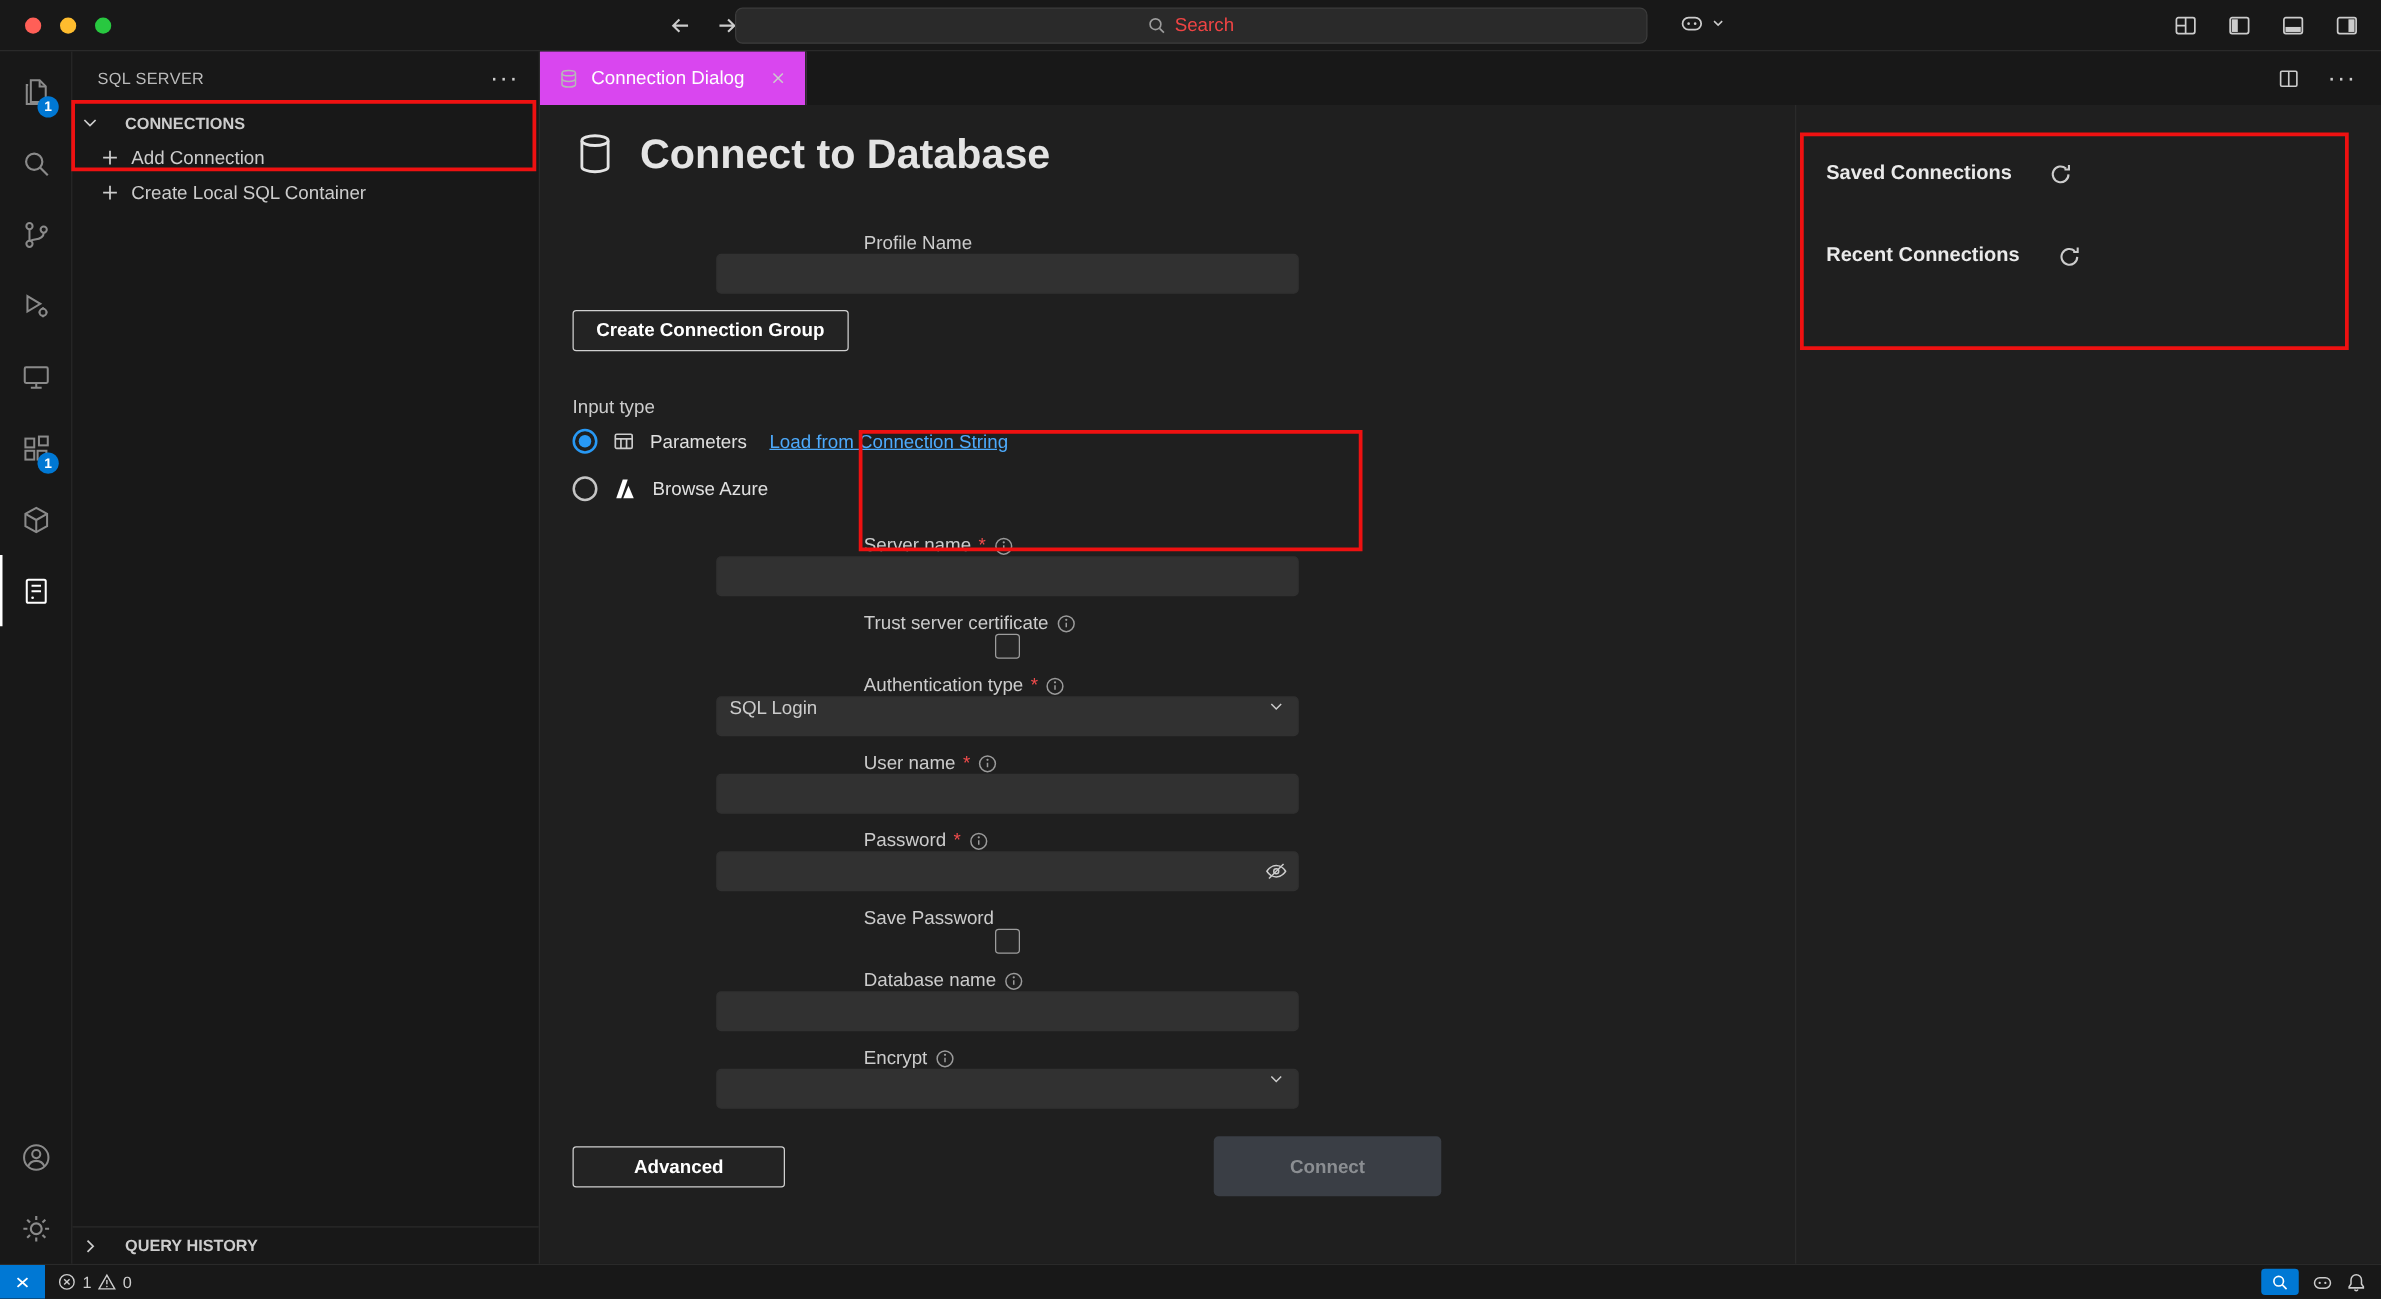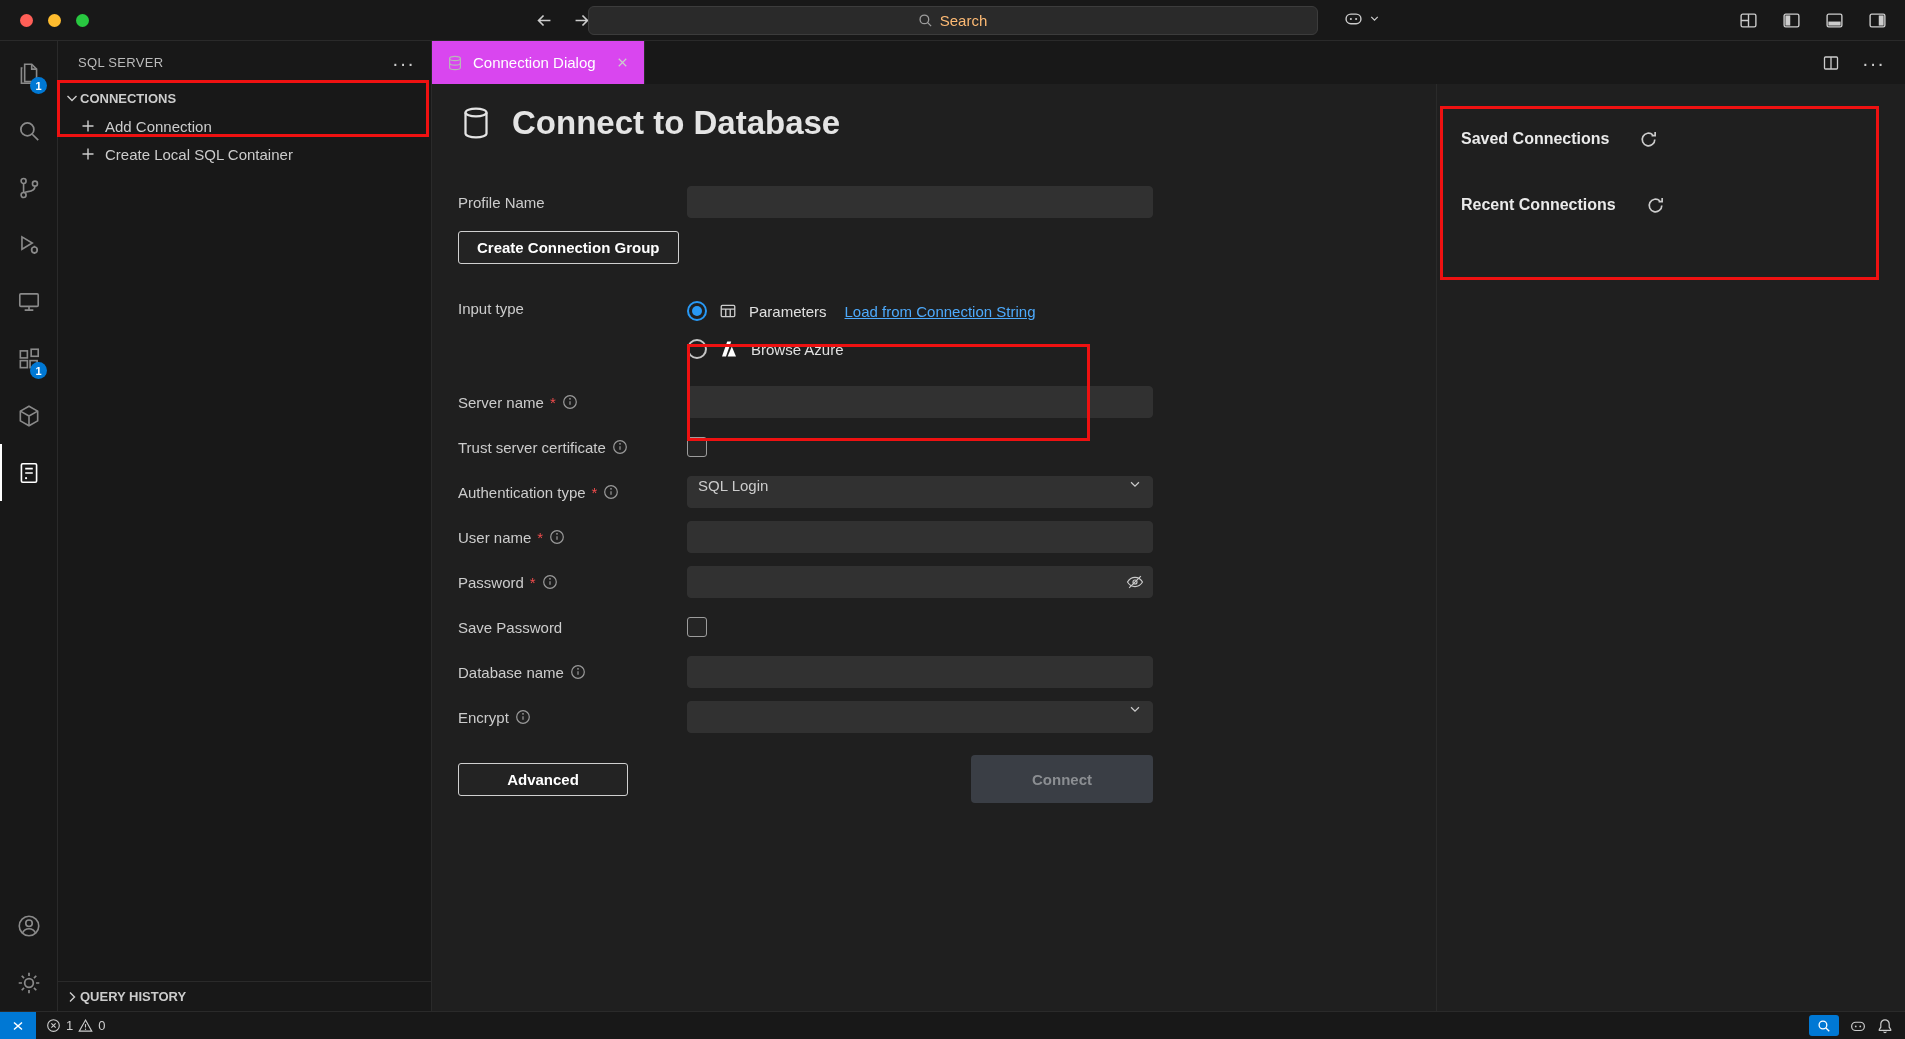--- a/index.html
+++ b/index.html
@@ -9,62 +9,62 @@
 
   
   .titlebar { height:41px; background:#181818; border-bottom:1px solid #2a2a2a; display:flex; align-items:center; position:relative; }
   .traffic-lights { display:flex; gap:15px; margin-left:20px; }
   .tl { width:13px; height:13px; border-radius:50%; display:inline-block; }
   .tl.red { background:#ff5f57; } .tl.yellow { background:#febc2e; } .tl.green { background:#28c840; }
   .nav-arrows { position:absolute; left:535px; display:flex; gap:18px; align-items:center; }
   .nav-arrows span { display:flex; }
   .command-center { position:absolute; left:50%; top:6px; transform:translateX(-50%); width:730px; height:29px;
     background:#2a2a2a; border:1px solid #3c3c3c; border-radius:6px; display:flex; align-items:center; justify-content:center; gap:7px;
-    color:#fdba74; font-size:15px; }
+    color:#ef4444; font-size:15px; }
   .copilot-menu { position:absolute; left:calc(50% + 390px); top:8px; display:flex; align-items:center; gap:4px; }
   .layout-controls { position:absolute; right:18px; display:flex; gap:24px; align-items:center; }
 
   
   .body-row { display:flex; height:970px; }
 
   
   .activitybar { width:58px; background:#181818; border-right:1px solid #2a2a2a; display:flex; flex-direction:column; align-items:stretch; padding-top:4px; }
   .ab-item { height:57px; display:flex; align-items:center; justify-content:center; position:relative; cursor:pointer; border-left:2px solid transparent; border-right:2px solid transparent; }
   .ab-item.active { border-left:2px solid #ffffff; }
   .ab-item.active svg { stroke:#ffffff; }
   .ab-badge { position:absolute; bottom:8px; right:8px; min-width:17px; height:17px; border-radius:9px; background:#0078d4; color:#fff;
     font-size:11px; font-weight:700; display:flex; align-items:center; justify-content:center; padding:0 3px; }
   .ab-spacer { flex:1; }
 
   
   .sidebar { width:374px; background:#181818; border-right:1px solid #2a2a2a; display:flex; flex-direction:column; }
   .sidebar-header { height:43px; display:flex; align-items:center; padding:0 16px 0 20px; font-size:13px; color:#bbbbbb; letter-spacing:.3px; flex:0 0 auto; }
   .sidebar-header .more { margin-left:auto; color:#cccccc; font-size:20px; line-height:10px; cursor:pointer; letter-spacing:1px; }
-  .section-header { height:28px; display:flex; align-items:center; gap:0; font-size:13px; font-weight:700; color:#cccccc; padding-left:6px; cursor:pointer; }
+  .section-header { height:28px; display:flex; align-items:center; gap:20px; font-size:13px; font-weight:700; color:#cccccc; padding-left:6px; cursor:pointer; }
   .tree-item { height:28px; display:flex; align-items:center; gap:9px; padding-left:22px; font-size:15px; color:#cccccc; cursor:pointer; }
   .sidebar-spacer { flex:1; }
   .query-history { border-top:1px solid #2a2a2a; height:30px; }
 
   
   .editor { flex:1; display:flex; flex-direction:column; background:#1f1f1f; min-width:0; }
   .tabbar { height:43px; background:#181818; display:flex; align-items:stretch; flex:0 0 auto; }
   .tab { background:#d946ef; display:flex; align-items:center; gap:9px; padding:0 14px; font-size:15px; color:#ffffff; border-right:1px solid #2a2a2a; cursor:pointer; }
   .tab-close { display:flex; margin-left:10px; cursor:pointer; }
   .tab-actions { margin-left:auto; display:flex; align-items:center; gap:22px; padding-right:20px; color:#cccccc; }
   .tab-actions .more { font-size:20px; letter-spacing:1px; line-height:10px; cursor:pointer; }
 
   .editor-main { flex:1; display:flex; min-height:0; }
   .form-pane { width:1005px; flex:0 0 auto; border-right:1px solid #2a2a2a; padding:20px 0 0 26px; }
   .right-pane { flex:1; padding:40px 0 0 24px; }
 
   .dialog-heading { display:flex; align-items:center; gap:18px; margin-bottom:44px; }
   .dialog-heading h1 { font-size:33px; font-weight:700; color:#e4e4e4; }
 
   .form-body { width:695px; }
-  .form-row { display:flex; align-items:center; min-height:32px; margin-bottom:13px; }
+  .form-row { display:flex; align-items:center; min-height:32px; margin-bottom:13px;flex-direction:column; }
   .form-label { width:229px; flex:0 0 auto; display:flex; align-items:center; gap:6px; font-size:15px; color:#cccccc; }
   .required { color:#f14c4c; font-size:15px; }
   .text-input { width:466px; height:32px; background:#313131; border:1px solid #313131; border-radius:4px; color:#cccccc; padding:0 10px; font-size:15px; outline:none; }
   .select { width:466px; height:32px; background:#313131; border:1px solid #313131; border-radius:4px; color:#cccccc; padding:0 10px; font-size:15px;
     display:flex; align-items:flex-start; justify-content:space-between; cursor:pointer; }
   .checkbox { width:20px; height:20px; border:1px solid #9d9d9d; border-radius:3px; background:#252525; cursor:pointer; }
   .pw-wrap { position:relative; width:466px; }
   .pw-wrap .eye { position:absolute; right:8px; top:6px; cursor:pointer; }
 
   .secondary-btn { height:33px; min-width:170px; padding:0 18px; background:#232323; border:1px solid #d0d0d0; border-radius:3px;

